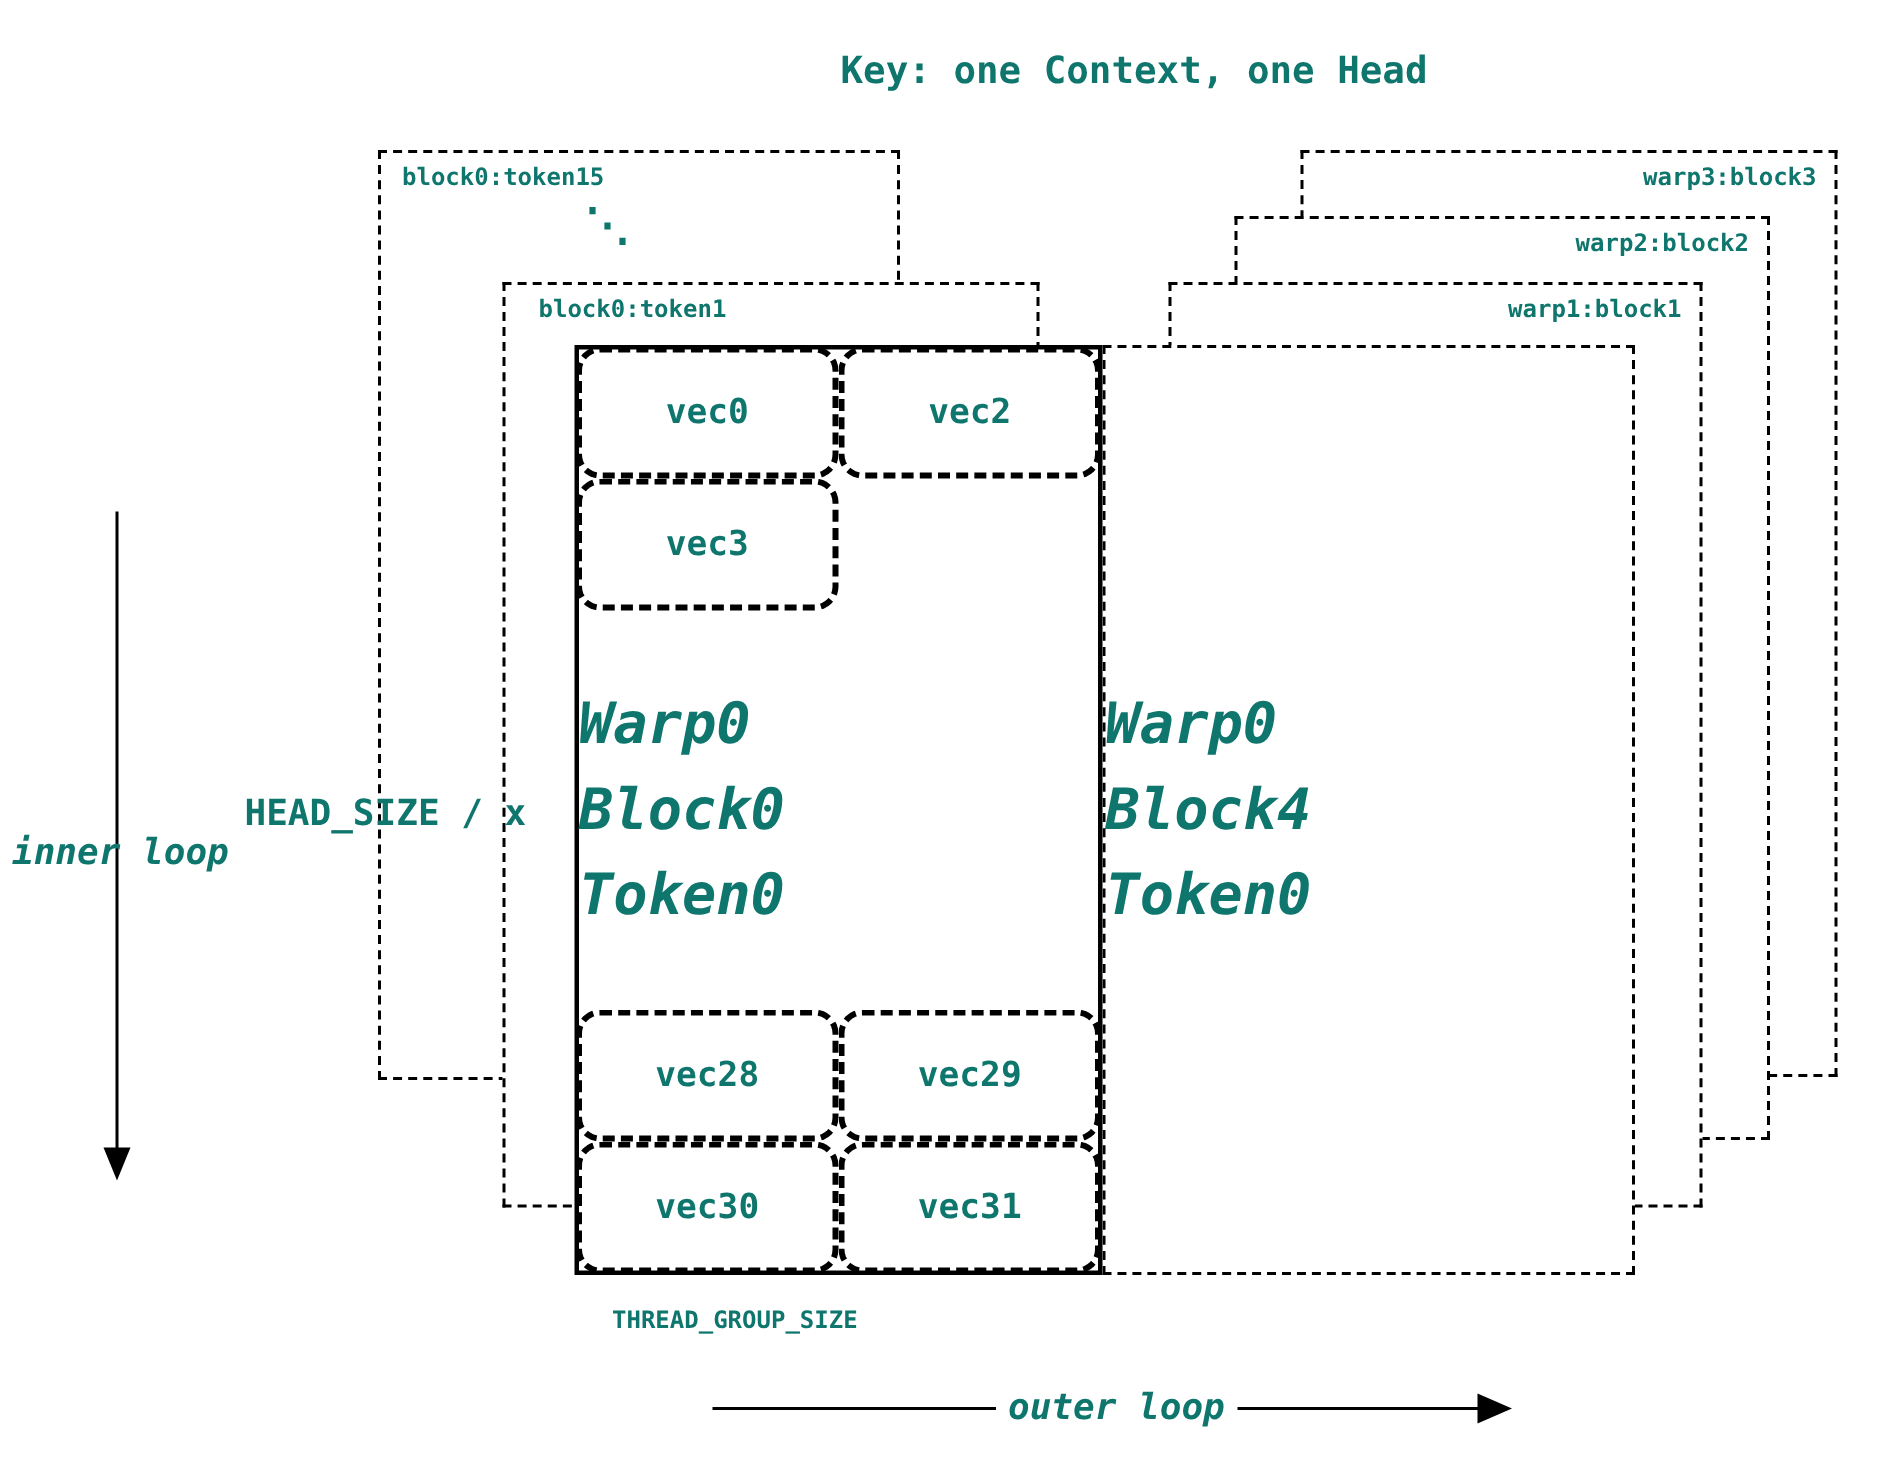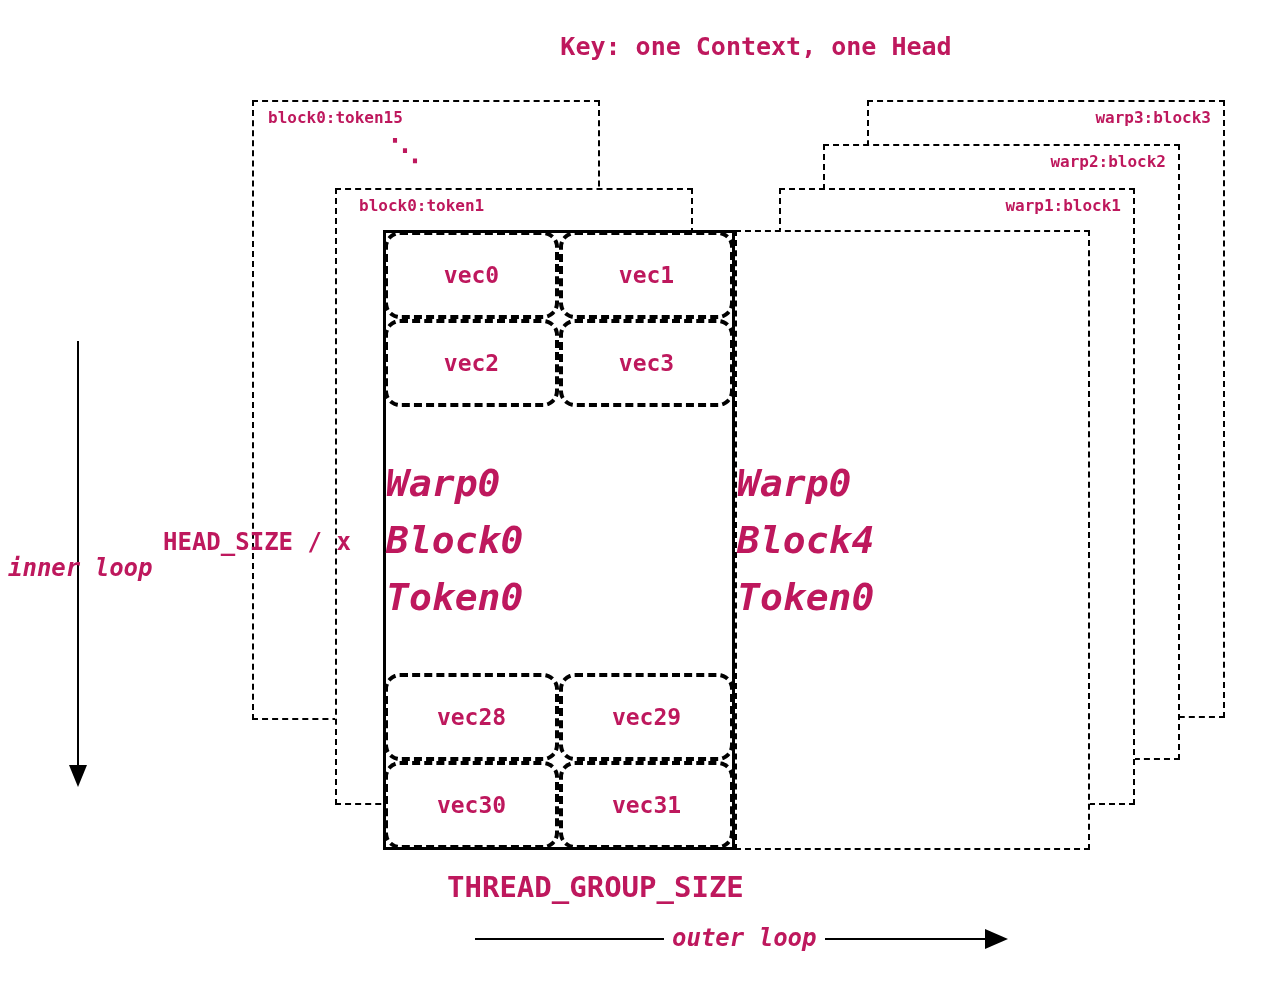--- a/index.html
+++ b/index.html
@@ -3,21 +3,21 @@
 <meta charset="utf-8">
 <style>
   * { box-sizing: border-box; }
   html, body { margin: 0; padding: 0; background: #ffffff; }
   .canvas {
     position: relative;
     width: 1264px;
     height: 984px;
     background: #ffffff;
     font-family: "DejaVu Sans Mono", "Liberation Mono", monospace;
-    color: #be185d;
+    color: #0f766e;
     overflow: hidden;
   }
   .title {
     position: absolute;
     left: 756px;
     top: 32px;
     transform: translateX(-50%);
     font-weight: bold;
     font-size: 25px;
     white-space: nowrap;
@@ -151,24 +151,24 @@
   .head-size-label {
     position: absolute;
     left: 163px;
     top: 528px;
     font-weight: bold;
     font-size: 24px;
     white-space: nowrap;
   }
   .thread-group-label {
     position: absolute;
-    left: 447px;
+    left: 408px;
     top: 870px;
     font-weight: bold;
-    font-size: 29px;
+    font-size: 16px;
     white-space: nowrap;
   }
 </style>
 </head>
 <body>
 
 <div class="canvas">
 
   <div class="title">Key: one Context, one Head</div>
 
@@ -199,21 +199,20 @@
       <div>Warp0</div>
       <div>Block4</div>
       <div>Token0</div>
     </div>
   </div>
 
   <div class="main-box">
 
     <div class="vec-grid top">
       <div class="vec-cell">vec0</div>
-      <div class="vec-cell">vec1</div>
       <div class="vec-cell">vec2</div>
       <div class="vec-cell">vec3</div>
     </div>
 
     <div class="big-text">
       <div>Warp0</div>
       <div>Block0</div>
       <div>Token0</div>
     </div>
 

